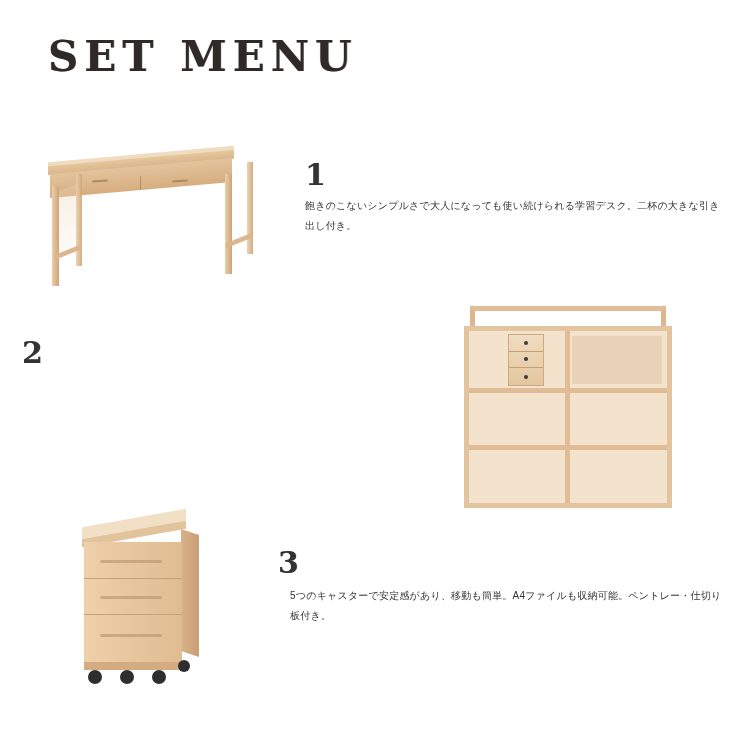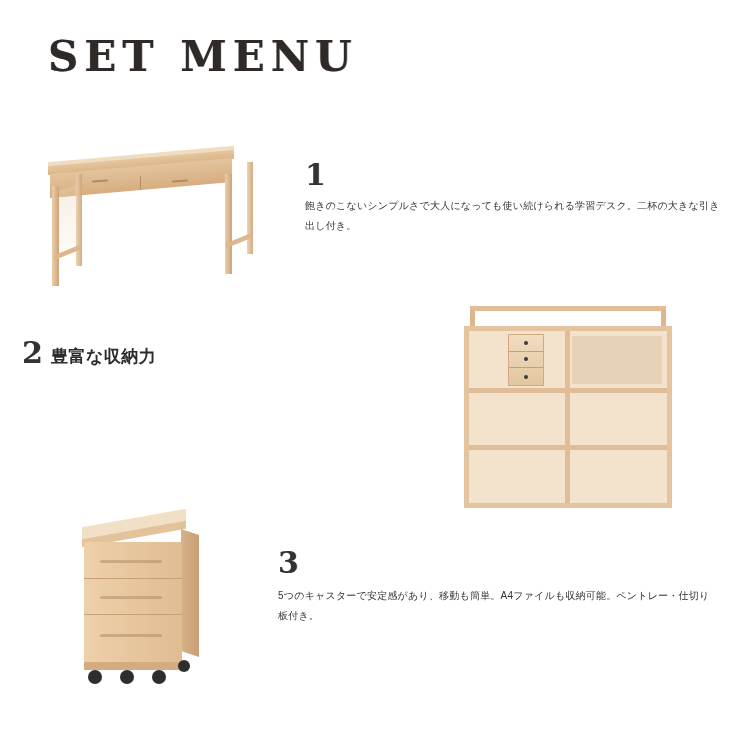--- a/index.html
+++ b/index.html
@@ -72,21 +72,21 @@
   #block1 .body-text { width: 415px; }
 
   
   #block2 { top: 338px; left: 22px; width: 420px; }
   #block2 .headline { display: flex; align-items: flex-end; margin-bottom: 6px; }
   #block2 .body-text { width: 412px; }
 
   
   #block3 { top: 548px; left: 278px; width: 440px; }
   #block3 .headline { display: flex; align-items: flex-end; margin-bottom: 8px; }
-  #block3 .body-text { width: 440px; }
+  #block3 .body-text { width: 440px; margin-left: 12px; }
 
   
   
   #desk {
     position: absolute;
     left: 40px;
     top: 140px;
     width: 215px;
     height: 165px;
   }
@@ -294,21 +294,20 @@
     <div class="drawers">
       <div class="d"></div>
       <div class="d"></div>
       <div class="d"></div>
     </div>
   </div>
 
   <div class="block" id="block2">
     <div class="headline">
       <span class="num">2</span>
-      <span class="head">豊富な収納力</span>
     </div>
   </div>
 
   <div id="cabinet">
     <div class="top-face"></div>
     <div class="top-edge"></div>
     <div class="side"></div>
     <div class="body"></div>
     <div class="dwr dwr1"></div>
     <div class="dwr dwr2"></div>

